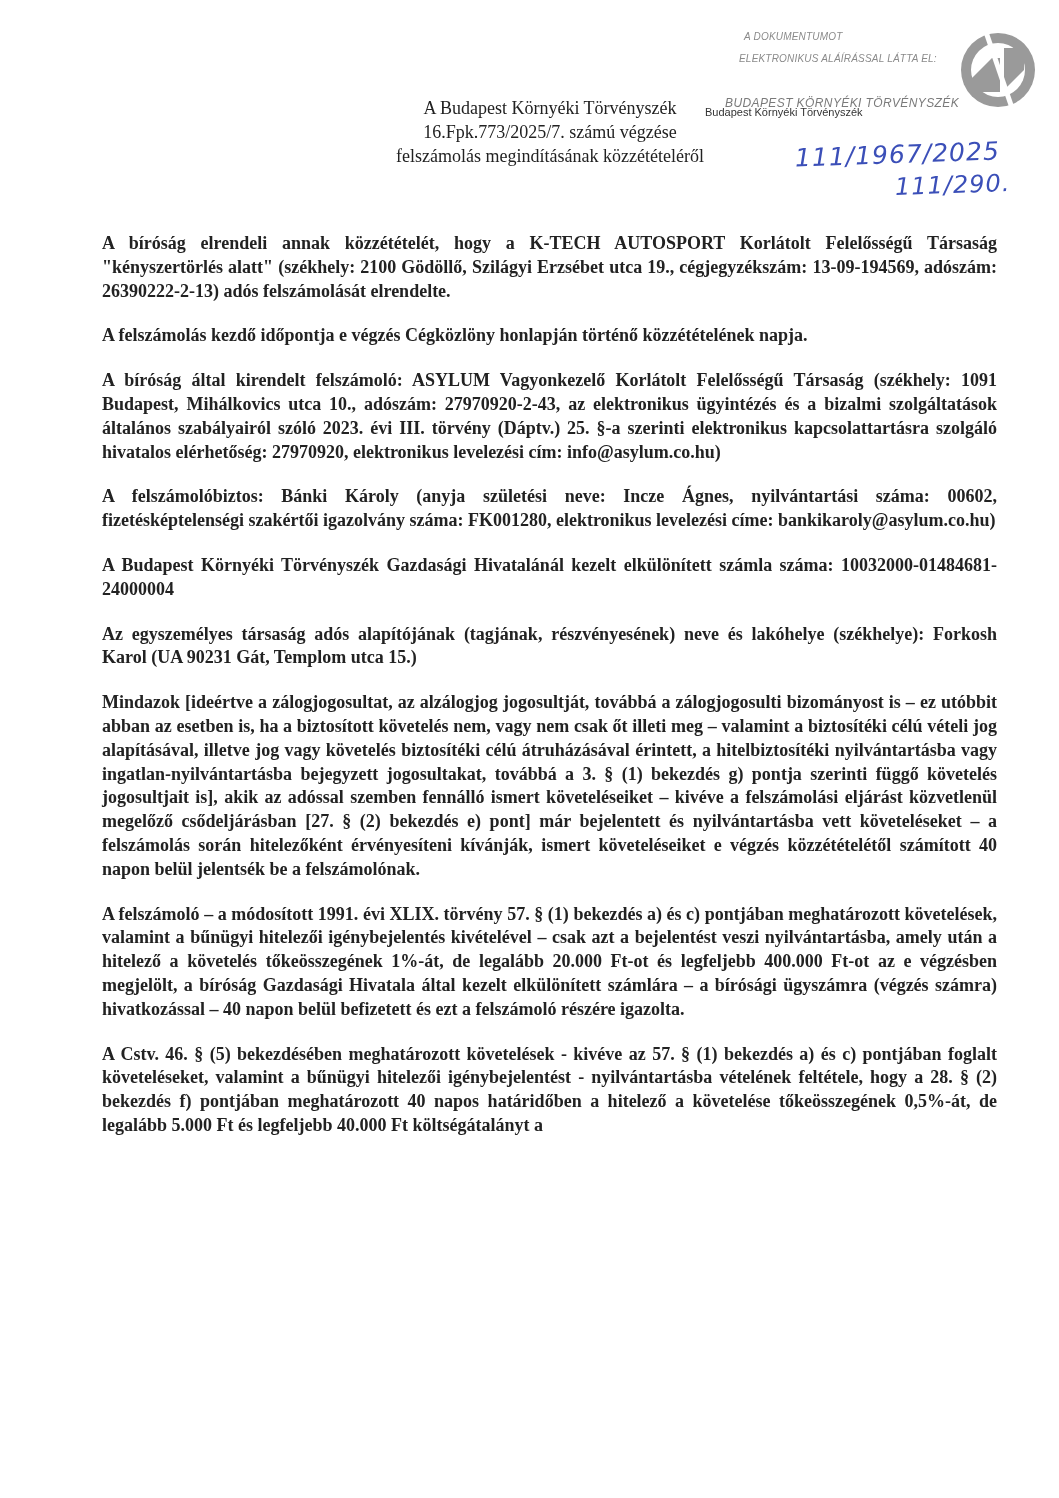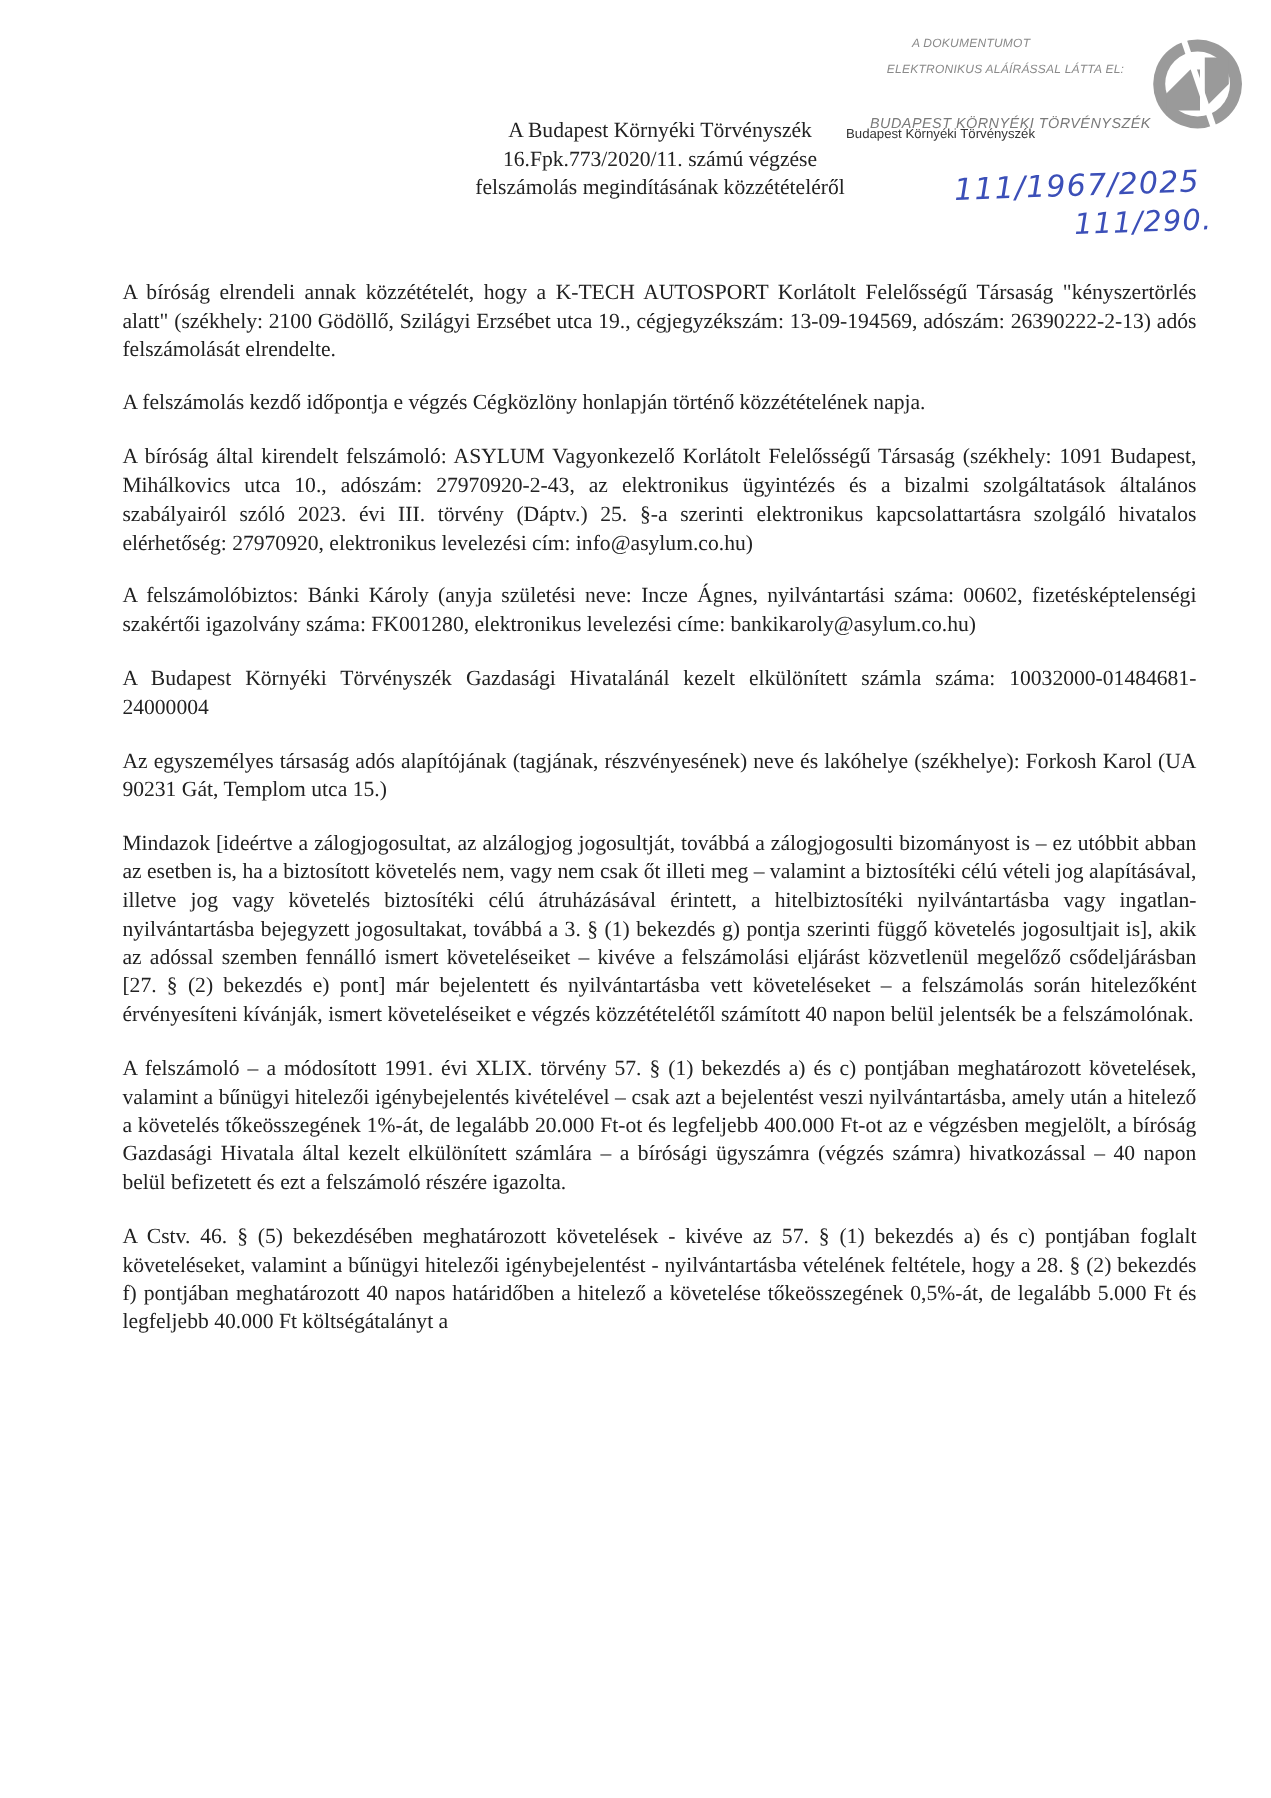--- a/index.html
+++ b/index.html
@@ -17,21 +17,21 @@
     }
     .stamp {
       position: absolute;
       left: 700px;
       top: 20px;
       width: 359px;
       height: 120px;
     }
     .stamp-line1 {
       position: absolute;
-      left: 60px;
+      left: 44px;
       top: 11px;
       font-family: "Liberation Sans", "DejaVu Sans", sans-serif;
       font-style: italic;
       font-size: 10px;
       color: #8a8a8a;
       letter-spacing: 0.2px;
     }
     .stamp-line2 {
       position: absolute;
       left: 39px;
@@ -102,20 +102,21 @@
     .header div { white-space: nowrap; }
     .body-text {
       position: absolute;
       left: 102px;
       top: 232px;
       width: 895px;
       font-size: 18px;
       line-height: 23.8px;
       text-align: justify;
       color: #222;
+      font-weight: bold;
     }
     .body-text p {
       margin: 0 0 21px 0;
     }
   </style>
 </head>
 <body>
 
 <div class="stamp">
   <div class="stamp-line1">A DOKUMENTUMOT</div>
@@ -129,21 +130,21 @@
     <polygon points="46,18 66,18 66,40 46,60" fill="#9a9a9a"></polygon>
     <line x1="28" y1="2" x2="54" y2="78" stroke="#ffffff" stroke-width="5"></line>
   </svg>
 </div>
 
 <div class="handwritten hw1">111/1967/2025</div>
 <div class="handwritten hw2">111/290.</div>
 
 <div class="header">
   <div>A Budapest Környéki Törvényszék</div>
-  <div>16.Fpk.773/2020/11. számú végzése</div>
+  <div>16.Fpk.773/2025/7. számú végzése</div>
   <div>felszámolás megindításának közzétételéről</div>
 </div>
 
 <div class="body-text">
   <p>A bíróság elrendeli annak közzétételét, hogy a K-TECH AUTOSPORT Korlátolt Felelősségű Társaság "kényszertörlés alatt" (székhely: 2100 Gödöllő, Szilágyi Erzsébet utca 19., cégjegyzékszám: 13-09-194569, adószám: 26390222-2-13) adós felszámolását elrendelte.</p>
   <p>A felszámolás kezdő időpontja e végzés Cégközlöny honlapján történő közzétételének napja.</p>
   <p>A bíróság által kirendelt felszámoló: ASYLUM Vagyonkezelő Korlátolt Felelősségű Társaság (székhely: 1091 Budapest, Mihálkovics utca 10., adószám: 27970920-2-43, az elektronikus ügyintézés és a bizalmi szolgáltatások általános szabályairól szóló 2023. évi III. törvény (Dáptv.) 25. §-a szerinti elektronikus kapcsolattartásra szolgáló hivatalos elérhetőség: 27970920, elektronikus levelezési cím: info@asylum.co.hu)</p>
   <p>A felszámolóbiztos: Bánki Károly (anyja születési neve: Incze Ágnes, nyilvántartási száma: 00602, fizetésképtelenségi szakértői igazolvány száma: FK001280, elektronikus levelezési címe: bankikaroly@asylum.co.hu)</p>
   <p>A Budapest Környéki Törvényszék Gazdasági Hivatalánál kezelt elkülönített számla száma: 10032000-01484681-24000004</p>
   <p>Az egyszemélyes társaság adós alapítójának (tagjának, részvényesének) neve és lakóhelye (székhelye): Forkosh Karol (UA 90231 Gát, Templom utca 15.)</p>

